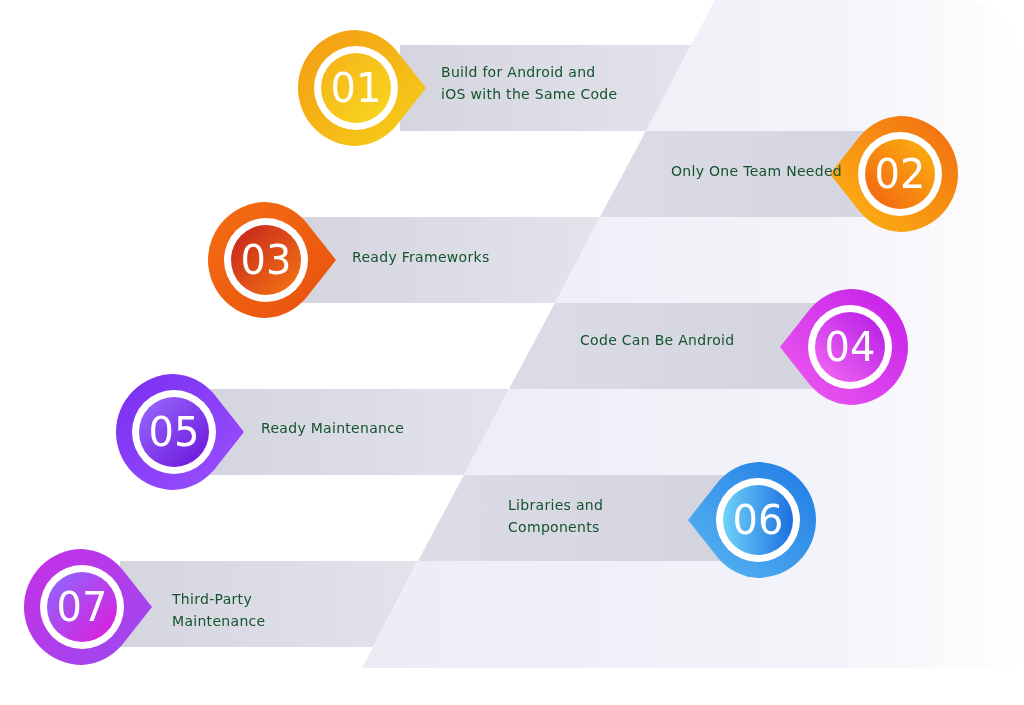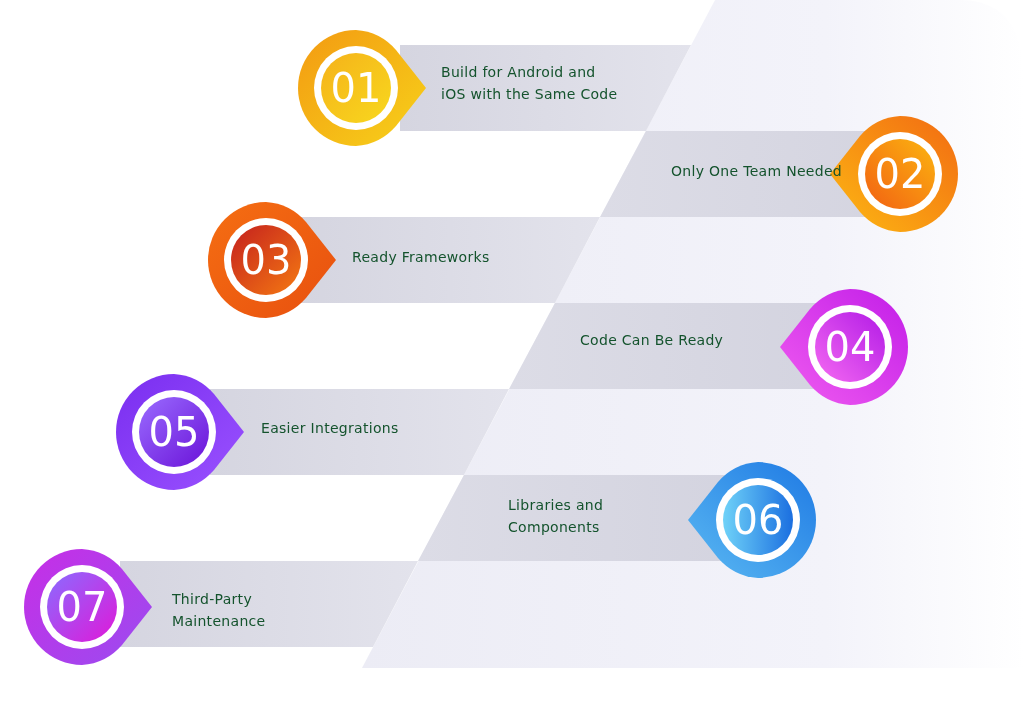--- a/index.html
+++ b/index.html
@@ -134,21 +134,21 @@
           <stop offset="1" stop-color="#f56af2"></stop>
         </linearGradient>
       </defs>
     <path d="M60 2 A58 58 0 1 1 60 118 A58 58 0 0 1 20 98 L-10 60 L20 22 A58 58 0 0 1 60 2 Z" fill="url(#g4)"></path>
     <circle cx="60" cy="60" r="42" fill="#ffffff"></circle>
     <circle cx="60" cy="60" r="35" fill="url(#g4i)"></circle>
     <text class="num" x="60" y="74" text-anchor="middle">04</text>
   </svg>
 </div>
 <div class="label" style="left:580px;top:329px;">
-  <div>Code Can Be Ready</div>
+  <div>Code Can Be Android</div>
 </div>
 
 <div class="badge" style="left:114px;top:372px;text-align:right;">
   <svg viewBox="0 0 120 120">
     <defs>
         <linearGradient id="g5" x1="0" y1="0" x2="1" y2="1">
           <stop offset="0" stop-color="#7a2ef0"></stop>
           <stop offset="1" stop-color="#9a52ff"></stop>
         </linearGradient>
     <linearGradient id="g5i" x1="0" y1="0" x2="1" y2="1">
@@ -156,21 +156,21 @@
           <stop offset="1" stop-color="#6a12d8"></stop>
         </linearGradient>
       </defs>
     <path d="M60 2 A58 58 0 1 0 60 118 A58 58 0 0 0 100 98 L130 60 L100 22 A58 58 0 0 0 60 2 Z" fill="url(#g5)"></path>
     <circle cx="60" cy="60" r="42" fill="#ffffff"></circle>
     <circle cx="60" cy="60" r="35" fill="url(#g5i)"></circle>
     <text class="num" x="60" y="74" text-anchor="middle">05</text>
   </svg>
 </div>
 <div class="label" style="left:261px;top:417px;">
-  <div>Easier Integrations</div>
+  <div>Ready Maintenance</div>
 </div>
 
 <div class="badge" style="left:698px;top:460px;text-align:center;">
   <svg viewBox="0 0 120 120">
     <defs>
         <linearGradient id="g6" x1="1" y1="0" x2="0" y2="1">
           <stop offset="0" stop-color="#1f7ae4"></stop>
           <stop offset="1" stop-color="#5ab8f2"></stop>
         </linearGradient>
     <linearGradient id="g6i" x1="0" y1="0" x2="1" y2="0">

